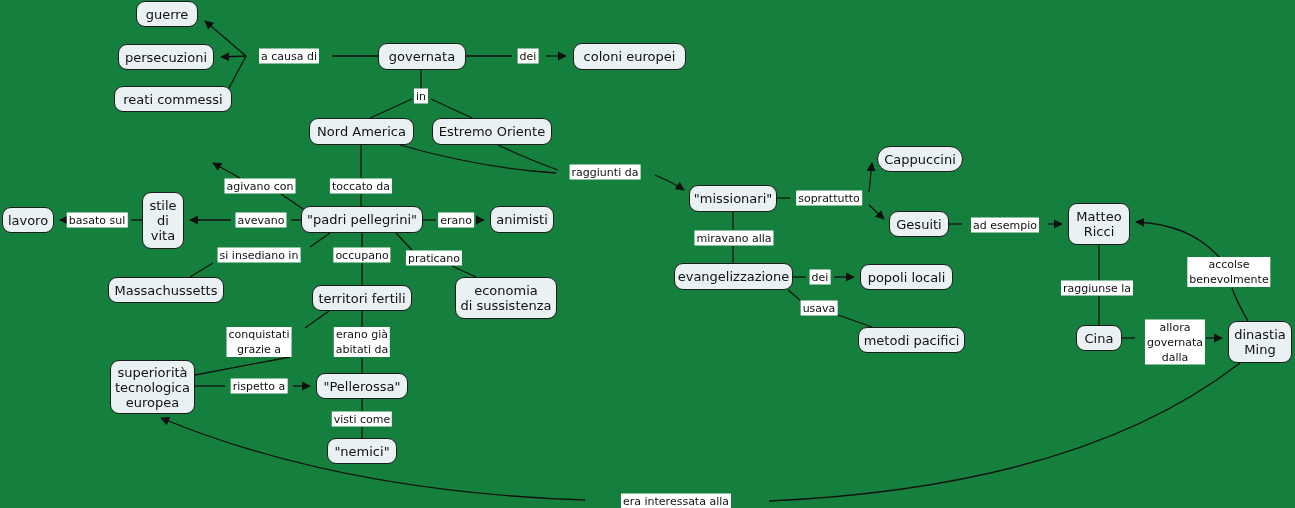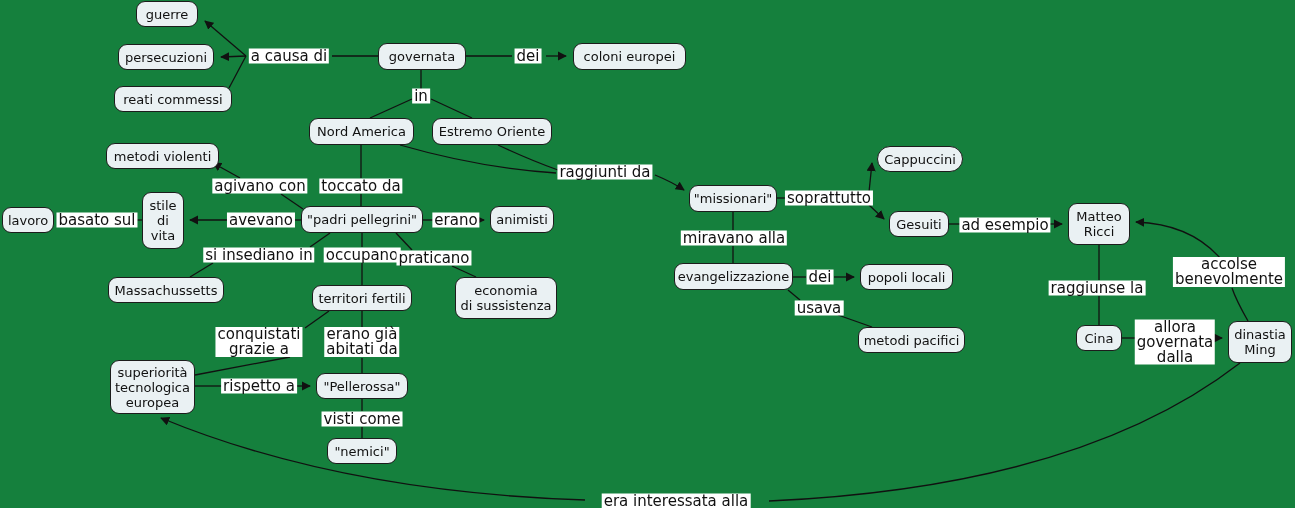--- a/index.html
+++ b/index.html
@@ -37,21 +37,21 @@
     text-align: center;
     color: #111111;
     font-size: 13px;
     line-height: 15px;
     white-space: pre;
     z-index: 3;
   }
   .elabel {
     position: absolute;
     color: #111111;
-    font-size: 15px;
+    font-size: 11px;
     line-height: 15px;
     text-align: center;
     white-space: pre;
     background: #ffffff;
     padding: 0 2px;
     transform: translate(-50%, -50%);
     z-index: 2;
   }
 </style>
 </head>
@@ -156,21 +156,20 @@
   <div class="node" style="left:114px;top:86px;width:118px;height:26px;">reati commessi</div>
 
   <div class="node" style="left:378px;top:43px;width:88px;height:27px;">governata</div>
 
   <div class="node" style="left:573px;top:43px;width:113px;height:27px;">coloni europei</div>
 
   <div class="node" style="left:309px;top:118px;width:105px;height:27px;">Nord America</div>
 
   <div class="node" style="left:432px;top:118px;width:120px;height:27px;">Estremo Oriente</div>
 
-  <div class="node" style="left:106px;top:143px;width:113px;height:26px;">metodi violenti</div>
 
   <div class="node" style="left:2px;top:207px;width:52px;height:26px;">lavoro</div>
 
   <div class="node" style="left:142px;top:192px;width:42px;height:57px;">stile
 di
 vita</div>
 
   <div class="node" style="left:301px;top:206px;width:122px;height:27px;">"padri pellegrini"</div>
 
   <div class="node" style="left:490px;top:206px;width:64px;height:27px;">animisti</div>

